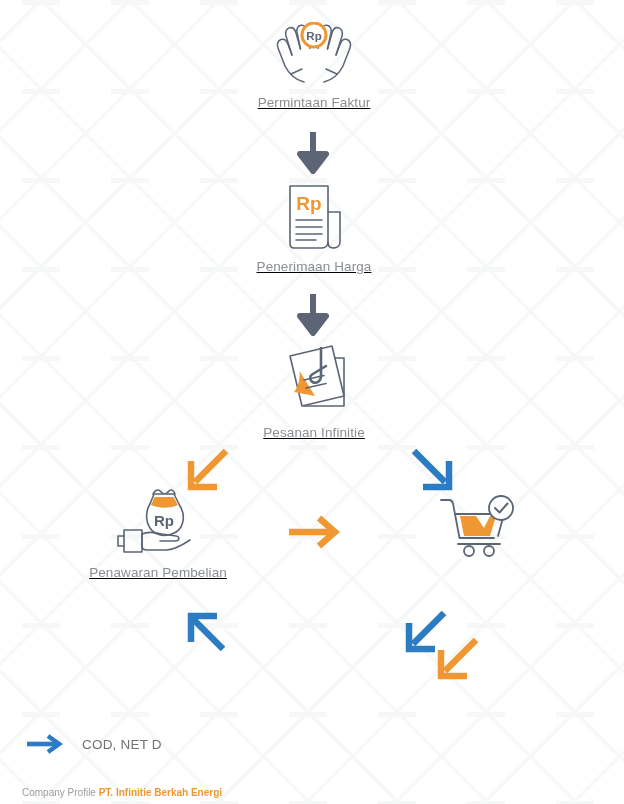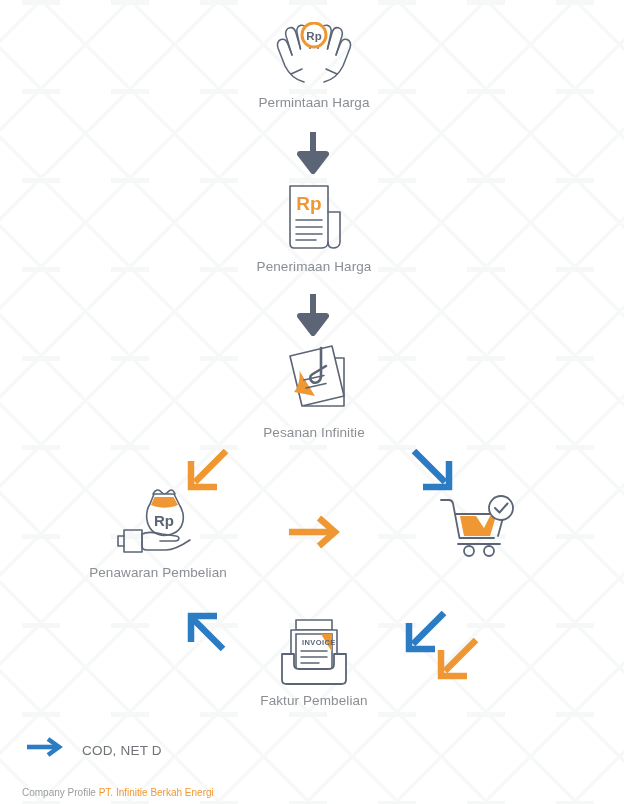--- a/index.html
+++ b/index.html
@@ -38,46 +38,47 @@
         #000 0px, #000 5px, transparent 5px, transparent 89px);
     mask-image: repeating-linear-gradient(to bottom,
         #000 0px, #000 5px, transparent 5px, transparent 89px);
     -webkit-mask-size: 100% 89px;
     mask-size: 100% 89px;
     pointer-events: none;
   }
   .node {
     position: absolute;
     text-align: center;
+    text-decoration: underline;
   }
   .node-icon { display: block; margin: 0 auto; }
   .node-label {
     margin-top: 7px;
     font-size: 13.5px;
     color: #8a8e93;
     letter-spacing: 0.1px;
     white-space: nowrap;
   }
   .arrow { position: absolute; }
   .legend { position: absolute; left: 26px; }
-  .legend-row { display: flex; align-items: flex-end; height: 28px; }
+  .legend-row { display: flex; align-items: center; height: 28px; }
   .legend-text {
     margin-left: 18px;
     font-size: 13.5px;
     color: #6f7276;
     letter-spacing: 0.2px;
   }
   .footer {
     position: absolute;
     left: 22px; top: 787px;
     font-size: 10px;
     color: #9a9da1;
     white-space: nowrap;
   }
-  .footer b { color: #ef9833; font-weight: normal; }
+  .footer b { color: #ef9833; font-weight: bold; }
 </style>
 </head>
 <body>
 
 <div id="page">
   <div class="pattern-dashes"></div>
 
   <div class="node" style="left:214px; top:22px; width:200px;">
     <svg class="node-icon" width="86" height="66" viewBox="0 0 86 66">
       <g fill="none" stroke="#5b6575" stroke-width="1.5" stroke-linecap="round" stroke-linejoin="round">
@@ -88,21 +89,21 @@
         <path d="M20 52 L31 47"></path>
         <path d="M53 60 C61 58 68 52 72 44 L79 26 C80.5 22 79 18.5 76 17.5 C73 16.5 70.5 18.5 69.2 22 L65 33"></path>
         <path d="M65 33 L71 14 C72.2 10 70.5 6.5 67.4 5.8 C64.4 5.1 62 7.2 61 11 L56.5 27"></path>
         <path d="M56.5 27 L60 10.5 C60.8 6.8 59 3.6 56 3.2 C53 2.8 50.7 5.1 50 8.8 L47 26"></path>
         <path d="M47 26 L48.2 13 C48.5 9.6 46.4 7 43.6 7.1"></path>
         <path d="M66 52 L55 47"></path>
       </g>
       <circle cx="43" cy="13" r="12" fill="#ffffff" stroke="#ef9833" stroke-width="3"></circle>
       <text x="43" y="18" text-anchor="middle" font-family="Liberation Sans, sans-serif" font-size="11.5" font-weight="bold" fill="#5b6575">Rp</text>
     </svg>
-    <div class="node-label">Permintaan Harga</div>
+    <div class="node-label">Permintaan Faktur</div>
   </div>
 
   <svg class="arrow" style="left:297px; top:132px;" width="32" height="42" viewBox="0 0 32 42">
     <path d="M16 0 L16 28 M3 22 L16 39 L29 22 Z" fill="#5b6575" stroke="#5b6575" stroke-width="6" stroke-linejoin="round" stroke-linecap="butt"></path>
   </svg>
 
   <div class="node" style="left:214px; top:182px; width:200px;">
     <svg class="node-icon" width="72" height="70" viewBox="0 0 72 70">
       <g fill="none" stroke="#5b6575" stroke-width="1.6" stroke-linejoin="round" stroke-linecap="round">
         <path d="M12 4 L50 4 L50 60 C50 64 47 66 44 66 L16 66 C13 66 12 64 12 61 Z" fill="#ffffff"></path>
@@ -204,38 +205,20 @@
     </g>
   </svg>
 
   <svg class="arrow" style="left:436px; top:638px;" width="44" height="44" viewBox="0 0 44 44">
     <g stroke="#ef9833" stroke-width="6.5" fill="none" stroke-linecap="butt" stroke-linejoin="miter">
       <path d="M40 2 L9 33"></path>
       <path d="M5 12 L5 38 L31 38"></path>
     </g>
   </svg>
 
-  <div class="node" style="left:214px; top:612px; width:200px;">
-    <svg class="node-icon" width="80" height="74" viewBox="0 0 80 74">
-      <g fill="none" stroke="#5b6575" stroke-width="1.6" stroke-linejoin="round" stroke-linecap="round">
-        <path d="M22 8 L58 8 L58 18 L22 18 Z" fill="#ffffff"></path>
-        <path d="M17 18 L63 18 L63 58 L17 58 Z" fill="#ffffff"></path>
-      </g>
-      <path d="M22 22 L58 22 L58 58 L22 58 Z" fill="#ffffff" stroke="#5b6575" stroke-width="1.6"></path>
-      <path d="M47 22 L58 22 L58 40 Z" fill="#ef9833"></path>
-      <text x="28" y="33" font-family="Liberation Sans, sans-serif" font-size="7.5" font-weight="bold" fill="#5b6575" letter-spacing="0.4">INVOICE</text>
-      <g fill="none" stroke="#5b6575" stroke-width="1.5" stroke-linecap="round">
-        <path d="M27 39 L53 39 M27 45 L53 45 M27 51 L45 51"></path>
-      </g>
-      <g fill="none" stroke="#5b6575" stroke-width="1.8" stroke-linejoin="round" stroke-linecap="round">
-        <path d="M8 42 L20 42 L20 52 C20 55 22 57 25 57 L55 57 C58 57 60 55 60 52 L60 42 L72 42 L72 68 C72 70.5 70 72 67.5 72 L12.5 72 C10 72 8 70.5 8 68 Z" fill="#ffffff"></path>
-      </g>
-    </svg>
-    <div class="node-label">Faktur Pembelian</div>
-  </div>
 
   <div class="legend" style="top:730px;">
     <div class="legend-row">
       <svg width="38" height="22" viewBox="0 0 38 22">
         <g stroke="#2b7cc3" stroke-width="4.6" fill="none" stroke-linecap="butt" stroke-linejoin="miter">
           <path d="M1 11 L31 11"></path>
           <path d="M22 3 L33 11 L22 19"></path>
         </g>
       </svg>
       <span class="legend-text">COD, NET D</span>

